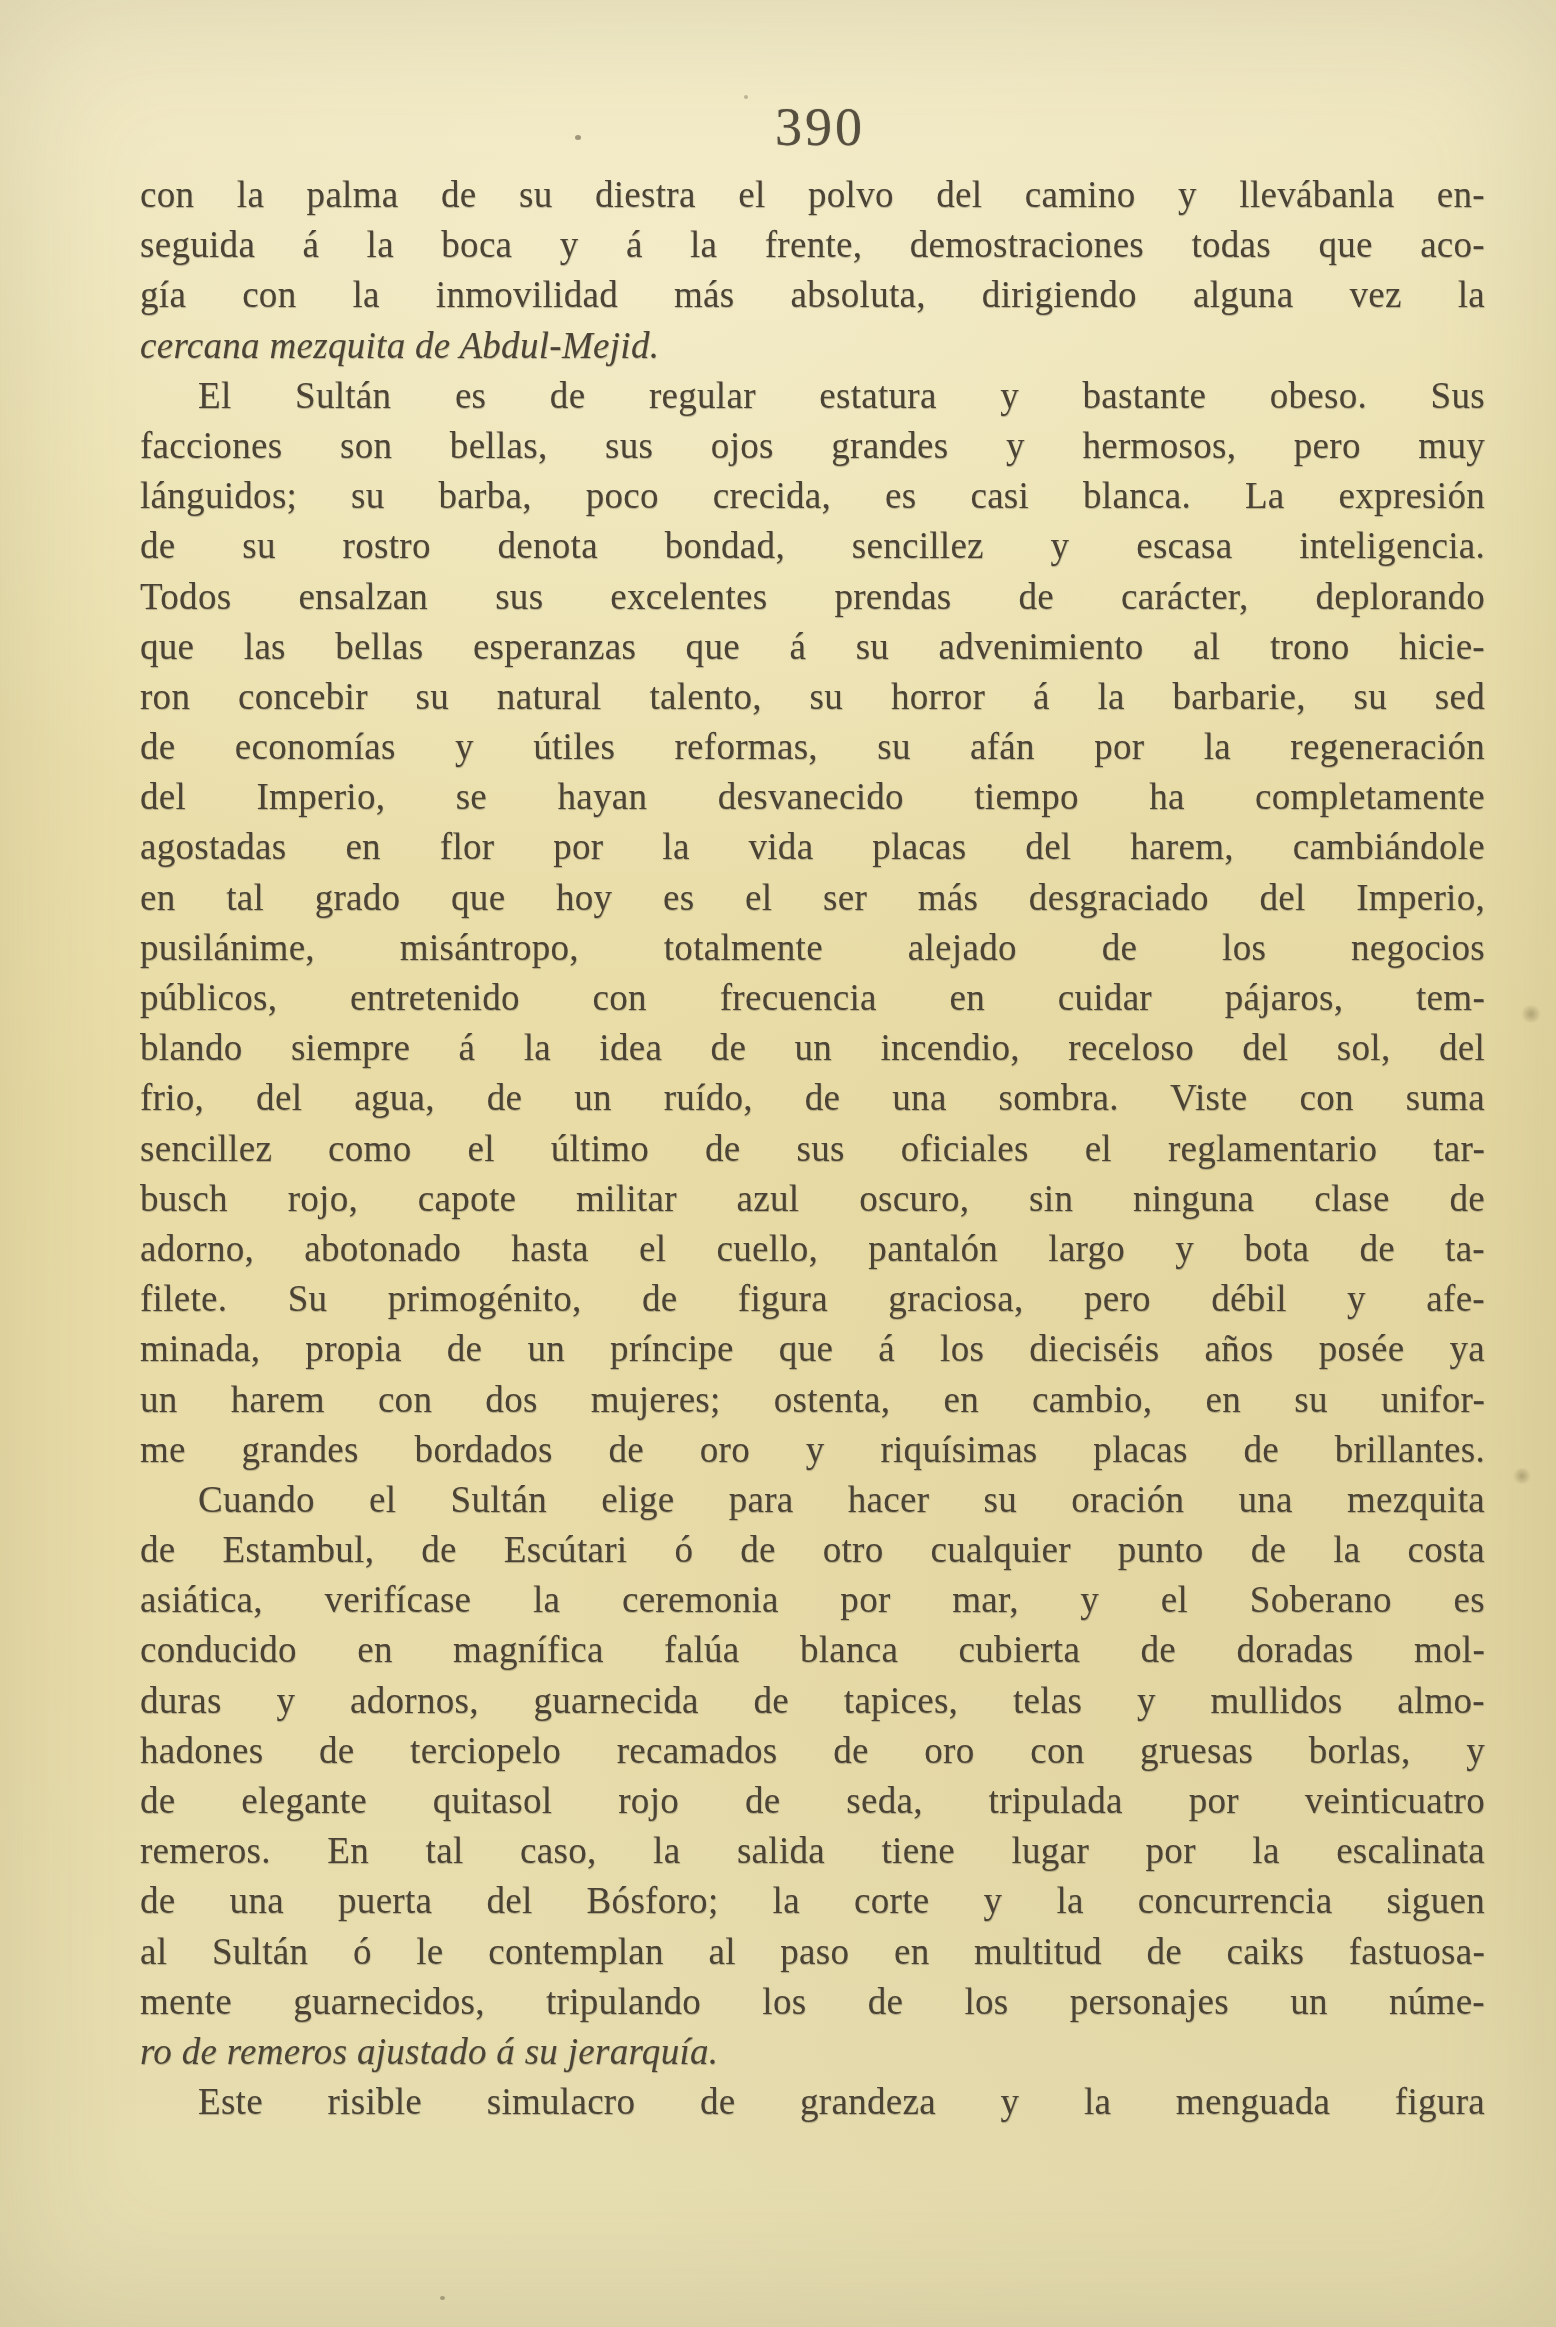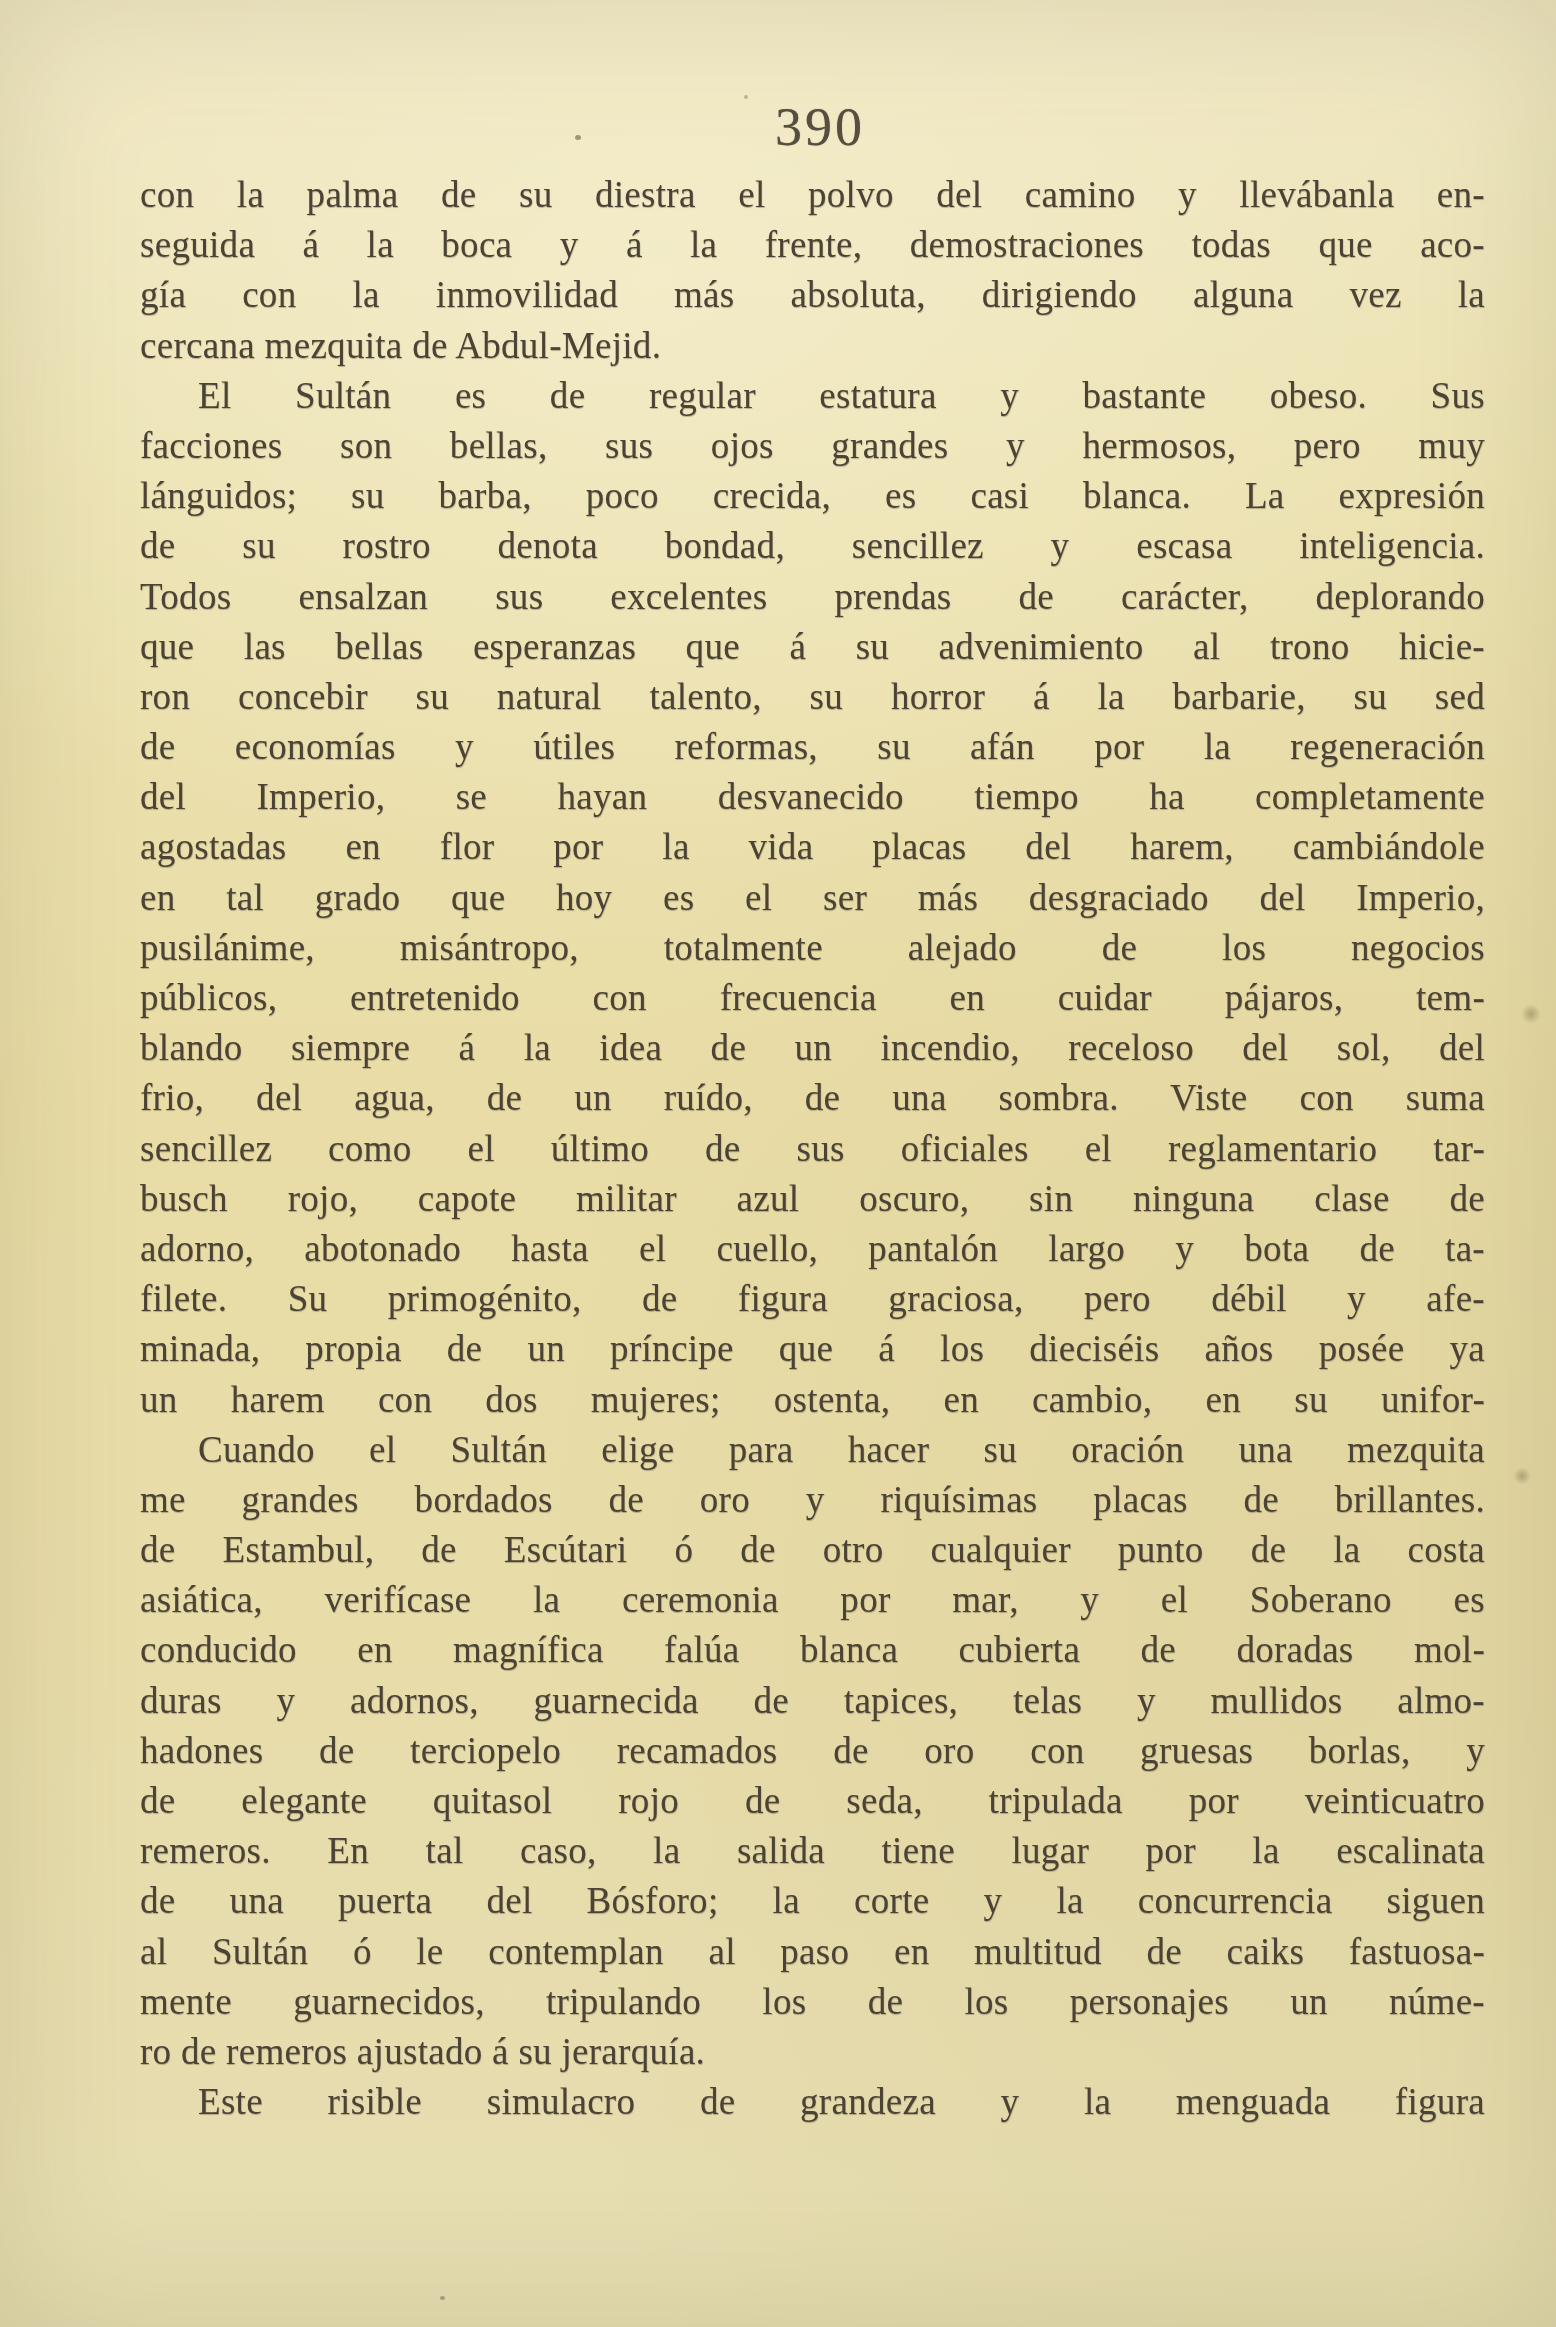--- a/index.html
+++ b/index.html
@@ -48,20 +48,21 @@
     text-align: justify;
     text-align-last: justify;
   }
   .line.indent {
     padding-left: 58px;
     font-family: Liberation Serif, serif;
   }
   .line.nojust {
     text-align: right;
     text-align-last: left;
+    font-style: italic;
   }
   .speck {
     position: absolute;
     border-radius: 50%;
     background: #5a523e;
   }
   .speck.s1 { left: 575px; top: 135px; width: 6px; height: 5px; opacity: 0.55; }
   .speck.s2 { left: 744px; top: 95px;  width: 4px; height: 4px; opacity: 0.35; }
   .speck.s3 { left: 440px; top: 2296px; width: 5px; height: 4px; opacity: 0.45; }
   .smudge {
@@ -97,22 +98,22 @@
       <div class="line">pusilánime, misántropo, totalmente alejado de los negocios</div>
       <div class="line">públicos, entretenido con frecuencia en cuidar pájaros, tem-</div>
       <div class="line">blando siempre á la idea de un incendio, receloso del sol, del</div>
       <div class="line">frio, del agua, de un ruído, de una sombra. Viste con suma</div>
       <div class="line">sencillez como el último de sus oficiales el reglamentario tar-</div>
       <div class="line">busch rojo, capote militar azul oscuro, sin ninguna clase de</div>
       <div class="line">adorno, abotonado hasta el cuello, pantalón largo y bota de ta-</div>
       <div class="line">filete. Su primogénito, de figura graciosa, pero débil y afe-</div>
       <div class="line">minada, propia de un príncipe que á los dieciséis años posée ya</div>
       <div class="line">un harem con dos mujeres; ostenta, en cambio, en su unifor-</div>
+      <div class="line">me grandes bordados de oro y riquísimas placas de brillantes.</div>
       <div class="line indent">Cuando el Sultán elige para hacer su oración una mezquita</div>
-      <div class="line">me grandes bordados de oro y riquísimas placas de brillantes.</div>
       <div class="line">de Estambul, de Escútari ó de otro cualquier punto de la costa</div>
       <div class="line">asiática, verifícase la ceremonia por mar, y el Soberano es</div>
       <div class="line">conducido en magnífica falúa blanca cubierta de doradas mol-</div>
       <div class="line">duras y adornos, guarnecida de tapices, telas y mullidos almo-</div>
       <div class="line">hadones de terciopelo recamados de oro con gruesas borlas, y</div>
       <div class="line">de elegante quitasol rojo de seda, tripulada por veinticuatro</div>
       <div class="line">remeros. En tal caso, la salida tiene lugar por la escalinata</div>
       <div class="line">de una puerta del Bósforo; la corte y la concurrencia siguen</div>
       <div class="line">al Sultán ó le contemplan al paso en multitud de caiks fastuosa-</div>
       <div class="line">mente guarnecidos, tripulando los de los personajes un núme-</div>

